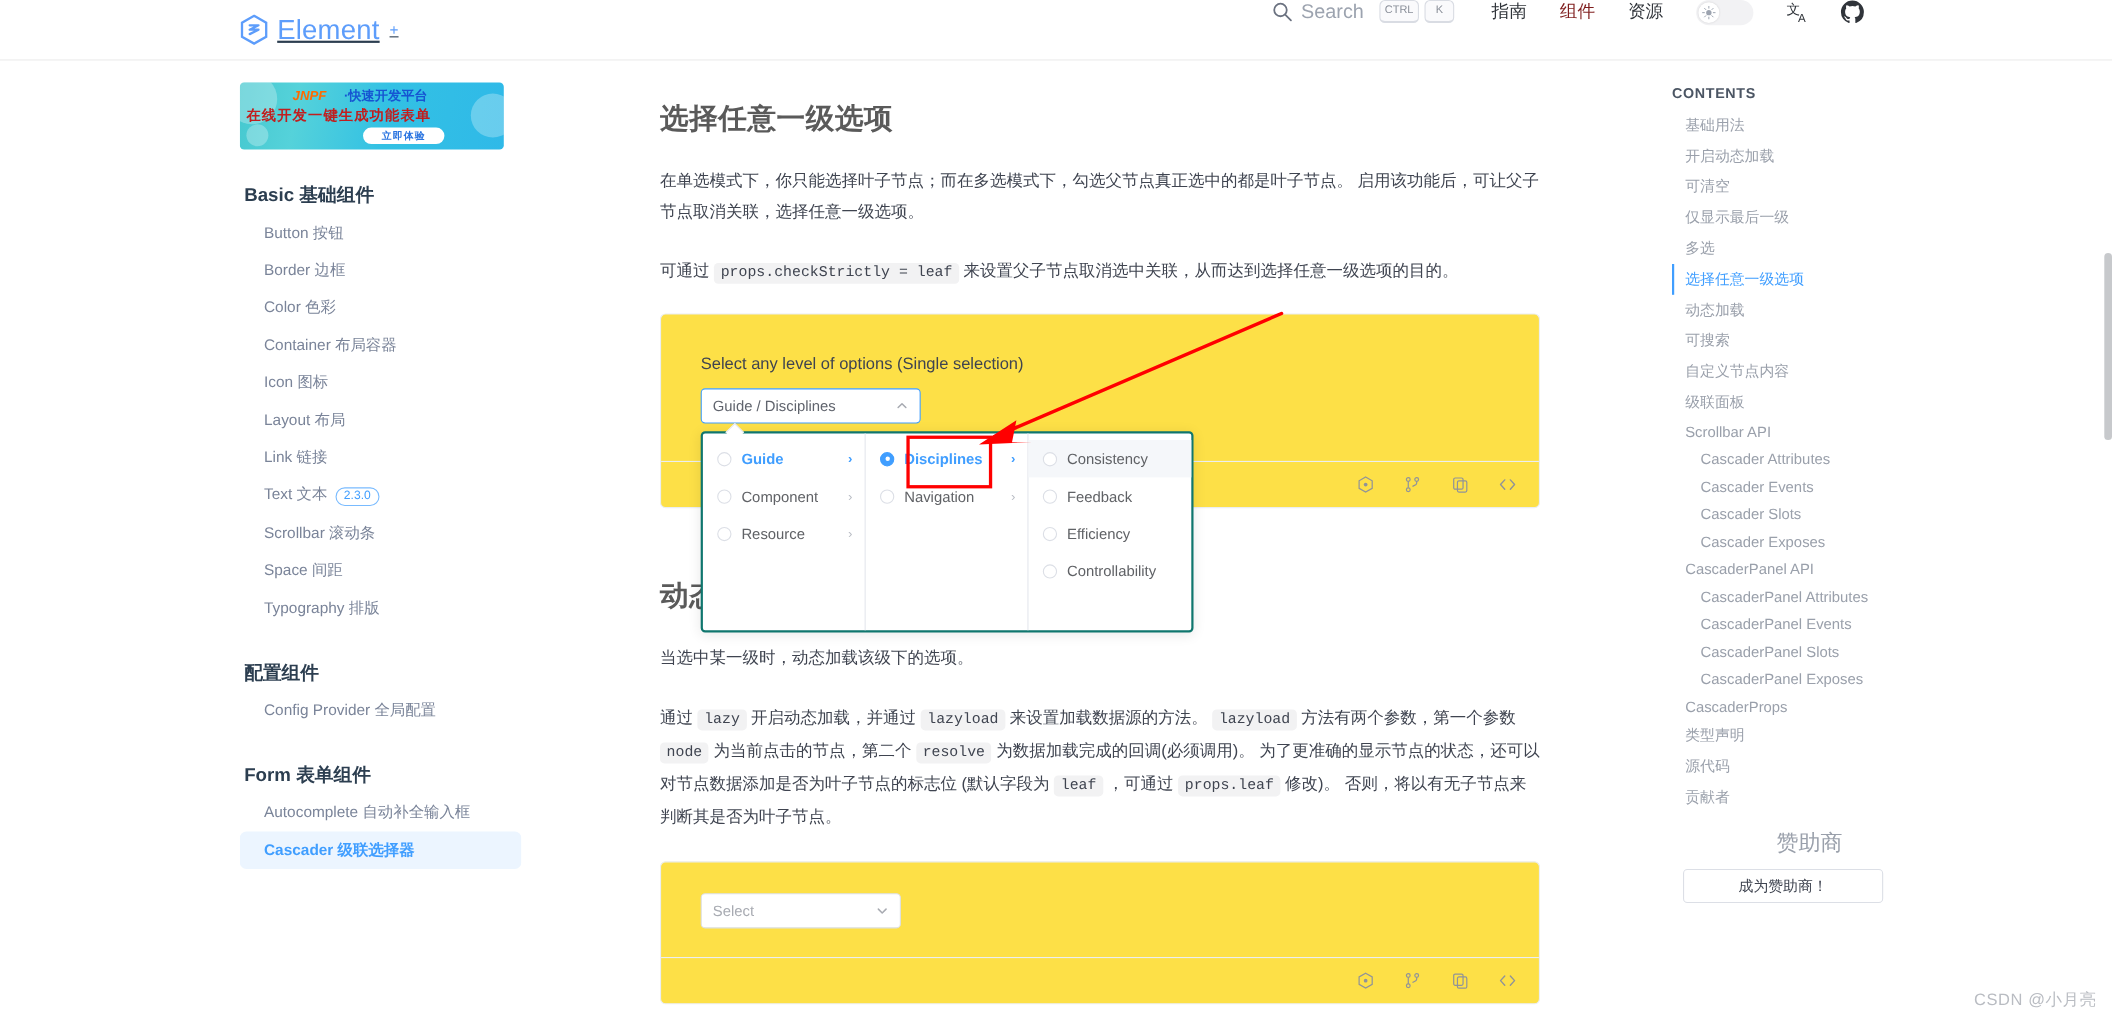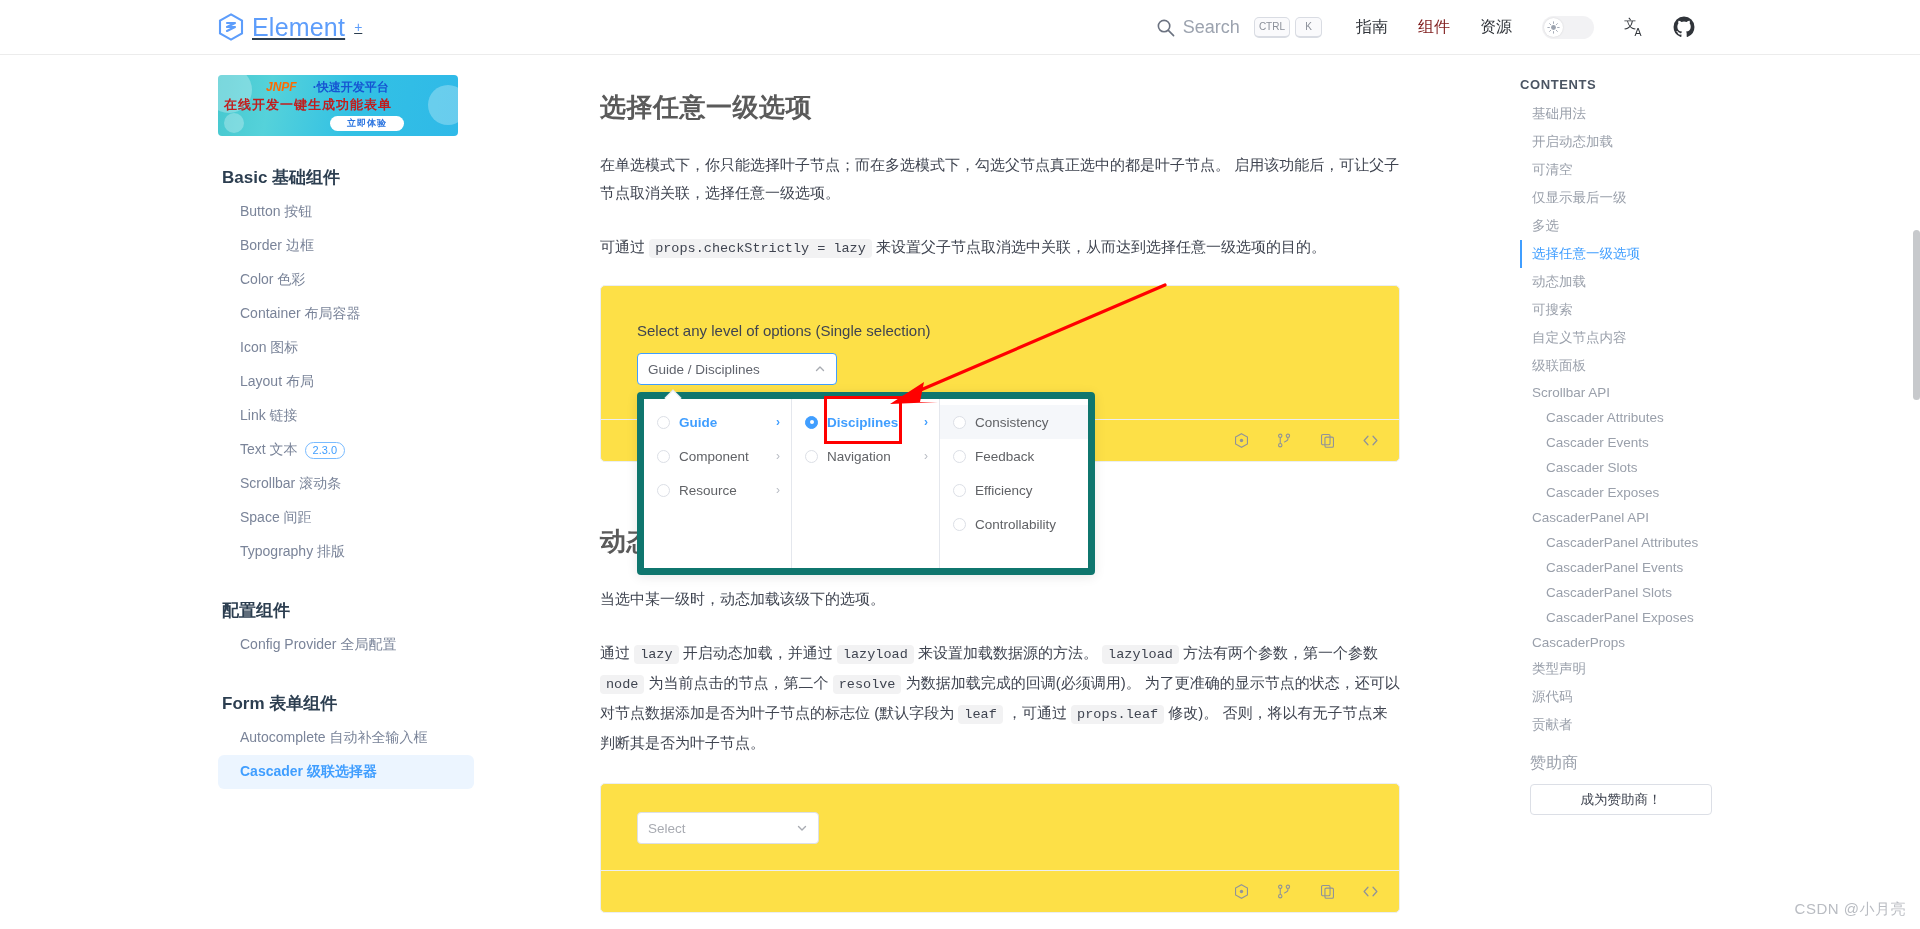--- a/index.html
+++ b/index.html
@@ -16,21 +16,21 @@
   .header {
     position: absolute; top: 0; left: 0; width: 1920px; height: 55px;
     background: #fff; border-bottom: 1px solid #ececec;
     display: flex; align-items: center; z-index: 40;
   }
   .logo-wrap { position: absolute; left: 218px; display: flex; align-items: center; gap: 8px; text-decoration: underline; }
   .logo-mark { width: 26px; height: 28px; }
   .logo-text { font-size: 25px; color: #5d9dfb; letter-spacing: .2px; font-weight: 400; }
   .logo-plus { font-size: 14px; color: #5d9dfb; vertical-align: super; margin-left: 1px; }
 
-  .hdr-right { position: absolute; right: 225px; display: flex; align-items: center; gap: 0; height: 55px; }
+  .hdr-right { position: absolute; right: 225px; display: flex; align-items: flex-start; gap: 0; height: 55px; }
   .search-box { display: flex; align-items: center; gap: 8px; margin-right: 34px; cursor: pointer; }
   .search-ico { width: 19px; height: 19px; }
   .search-label { font-size: 18px; color: #9ca3af; }
   .kbd {
     display: inline-flex; align-items: center; justify-content: center;
     min-width: 27px; height: 21px; padding: 0 4px;
     border: 1px solid #d9dce3; border-bottom-width: 2px; border-radius: 5px;
     background: #fafafc; font-size: 10px; color: #8a8f99;
     font-family: "Liberation Sans", sans-serif;
   }
@@ -113,21 +113,21 @@
   .caret { width: 12px; height: 12px; color: #a8abb2; }
   .demo-footer {
     height: 42px; border-top: 1px solid #ebeef2; display: flex; align-items: center;
     justify-content: flex-end; gap: 26px; padding-right: 20px;
   }
   .tool-ico { width: 17px; height: 17px; color: #909399; cursor: pointer; }
 
   
   .cascader-pop {
     position: absolute; left: 36px; top: 106px; z-index: 30;
-    background: #fff; border: 7px solid #0f766e; border-radius: 4px;
+    background: #fff; border: 2px solid #0f766e; border-radius: 4px;
     box-shadow: 0 2px 12px rgba(0,0,0,.09); display: flex; height: 183px;
   }
   .cascader-arrow {
     position: absolute; left: 23px; top: -7px; width: 12px; height: 12px;
     background: #fff; border-left: 1px solid #e4e7ed; border-top: 1px solid #e4e7ed;
     transform: rotate(45deg);
   }
   .cas-col { width: 148px; padding: 6px 0; border-right: 1px solid #e4e7ed; position: relative; }
   .cas-col:last-child { border-right: none; }
   .cas-item {
@@ -155,21 +155,21 @@
 
   
   .toc { position: absolute; top: 55px; left: 1520px; width: 240px; padding-top: 22px; }
   .toc-title { font-size: 13px; font-weight: bold; color: #4b5563; letter-spacing: .6px; margin-bottom: 8px; }
   .toc-item {
     font-size: 13.5px; color: #9aa0ab; padding: 5px 0 5px 10px; cursor: pointer;
     border-left: 2px solid transparent; white-space: nowrap;
   }
   .toc-item.sub { padding-left: 24px; }
   .toc-item.active { color: #409eff; border-left-color: #409eff; }
-  .sponsor-title { font-size: 16px; color: #9aa0ab; margin: 14px 0 10px 10px; }
+  .sponsor-title { font-size: 20px; color: #9aa0ab; margin: 14px 0 10px 10px; text-align: center; }
   .sponsor-btn {
     margin-left: 10px; width: 182px; height: 31px; border: 1px solid #dcdfe6; border-radius: 4px;
     background: #fff; display: flex; align-items: center; justify-content: center;
     font-size: 13.5px; color: #3f4450; cursor: pointer;
   }
 
   .watermark {
     position: absolute; right: 14px; bottom: 10px;
     font-size: 15px; color: #b9bcc2; letter-spacing: .5px;
   }
@@ -279,21 +279,21 @@
     <div class="side-group-title">Form 表单组件</div>
     <div class="side-item">Autocomplete 自动补全输入框</div>
     <div class="side-item active">Cascader 级联选择器</div>
   </div>
 
   <div class="main">
 
     <h2 class="section-title">选择任意一级选项</h2>
     <p class="para">在单选模式下，你只能选择叶子节点；而在多选模式下，勾选父节点真正选中的都是叶子节点。 启用该功能后，可让父子节点取消关联，选择任意一级选项。</p>
     <p class="para">
-      <span>可通过 </span><code class="inline">props.checkStrictly = lazy</code><span> 来设置父子节点取消选中关联，从而达到选择任意一级选项的目的。</span>
+      <span>可通过 </span><code class="inline">props.checkStrictly = leaf</code><span> 来设置父子节点取消选中关联，从而达到选择任意一级选项的目的。</span>
     </p>
 
     <div class="demo-card">
       <div class="demo-body">
         <div class="demo-label">Select any level of options (Single selection)</div>
         <div class="cascader-input">
           <span>Guide / Disciplines</span>
           <svg class="caret" viewBox="0 0 12 12">
             <polyline points="2.5,7.5 6,4 9.5,7.5" fill="none" stroke="#a8abb2" stroke-width="1.4" stroke-linecap="round" stroke-linejoin="round"></polyline>
           </svg>

